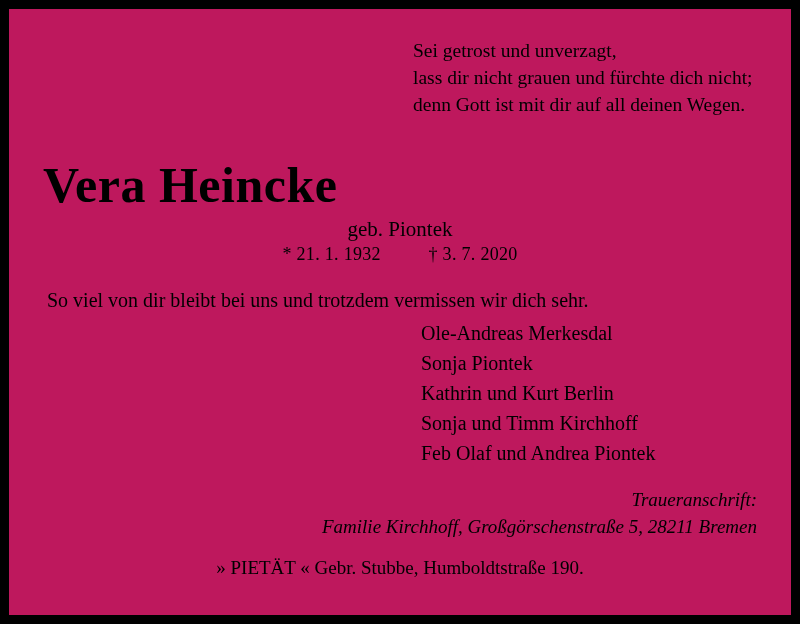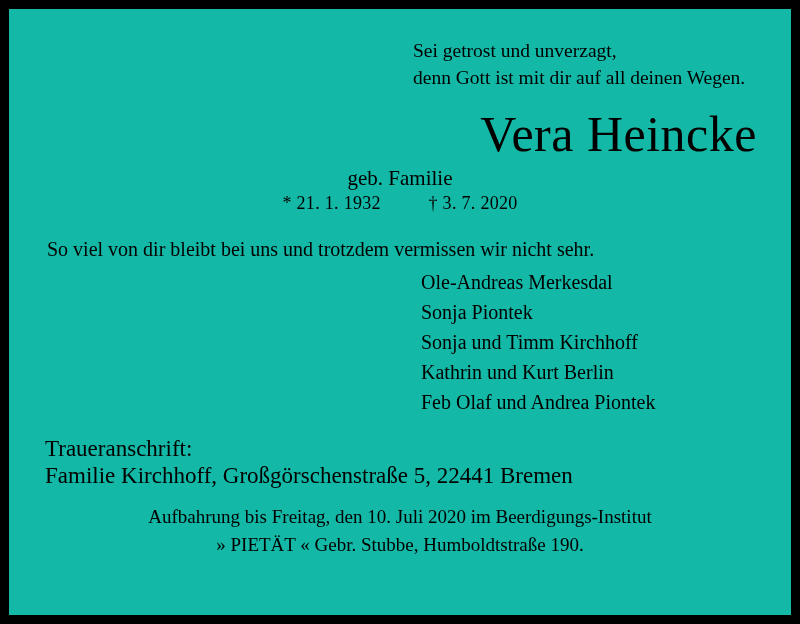--- a/index.html
+++ b/index.html
@@ -21,43 +21,43 @@
     box-sizing: border-box;
     border: 9px solid #000000;
     background: #ffffff;
   }
   .inner {
     position: relative;
     width: 100%;
     height: 100%;
     box-sizing: border-box;
     padding: 22px 34px 10px 34px;
-    background: #14b8a6;
+    background: #be185d;
   }
 
   
   .verse {
     margin-top: 6px;
     padding-left: 370px;
     font-size: 19.5px;
     line-height: 27px;
     text-align: left;
   }
   .verse-line {
     white-space: nowrap;
   }
 
   
   .name {
-    text-align: right;
+    text-align: left;
     font-size: 50px;
     line-height: 58px;
     letter-spacing: 0.5px;
-    margin-top: 14px;
-    font-weight: normal;
+    margin-top: 38px;
+    font-weight: bold;
   }
   .born-name {
     text-align: center;
     font-size: 21px;
     line-height: 26px;
     margin-top: 2px;
   }
   .dates {
     text-align: center;
     font-size: 18px;
@@ -87,23 +87,24 @@
     text-align: left;
   }
   .mourner {
     white-space: nowrap;
   }
 
   
   .address {
     margin-top: 18px;
     padding-left: 2px;
-    font-size: 23px;
+    font-size: 19px;
     line-height: 27px;
-    text-align: left;
+    text-align: right;
+    font-style: italic;
   }
 
   
   .notes {
     margin-top: 14px;
     text-align: center;
     font-size: 19px;
     line-height: 28px;
   }
   .note-line {
@@ -111,50 +112,50 @@
   }
 </style>
 </head>
 <body>
 
 <div class="obituary">
   <div class="inner">
 
     <div class="verse">
       <div class="verse-line">Sei getrost und unverzagt,</div>
+      <div class="verse-line">lass dir nicht grauen und fürchte dich nicht;</div>
       <div class="verse-line">denn Gott ist mit dir auf all deinen Wegen.</div>
     </div>
 
     <div class="name">Vera Heincke</div>
 
-    <div class="born-name">geb. Familie</div>
+    <div class="born-name">geb. Piontek</div>
 
     <div class="dates">
       <span>*</span>
       <span>21. 1. 1932</span>
       <span class="sep"></span>
       <span>†</span>
       <span>3. 7. 2020</span>
     </div>
 
-    <div class="memorial">So viel von dir bleibt bei uns und trotzdem vermissen wir nicht sehr.</div>
+    <div class="memorial">So viel von dir bleibt bei uns und trotzdem vermissen wir dich sehr.</div>
 
     <div class="mourners">
       <div class="mourner">Ole-Andreas Merkesdal</div>
       <div class="mourner">Sonja Piontek</div>
+      <div class="mourner">Kathrin und Kurt Berlin</div>
       <div class="mourner">Sonja und Timm Kirchhoff</div>
-      <div class="mourner">Kathrin und Kurt Berlin</div>
       <div class="mourner">Feb Olaf und Andrea Piontek</div>
     </div>
 
     <div class="address">
       <div>Traueranschrift:</div>
-      <div>Familie Kirchhoff, Großgörschenstraße 5, 22441 Bremen</div>
+      <div>Familie Kirchhoff, Großgörschenstraße 5, 28211 Bremen</div>
     </div>
 
     <div class="notes">
-      <div class="note-line">Aufbahrung bis Freitag, den 10. Juli 2020 im Beerdigungs-Institut</div>
       <div class="note-line">» PIETÄT « Gebr. Stubbe, Humboldtstraße 190.</div>
 
     </div>
 
   </div>
 </div>
 
 </body></html>

